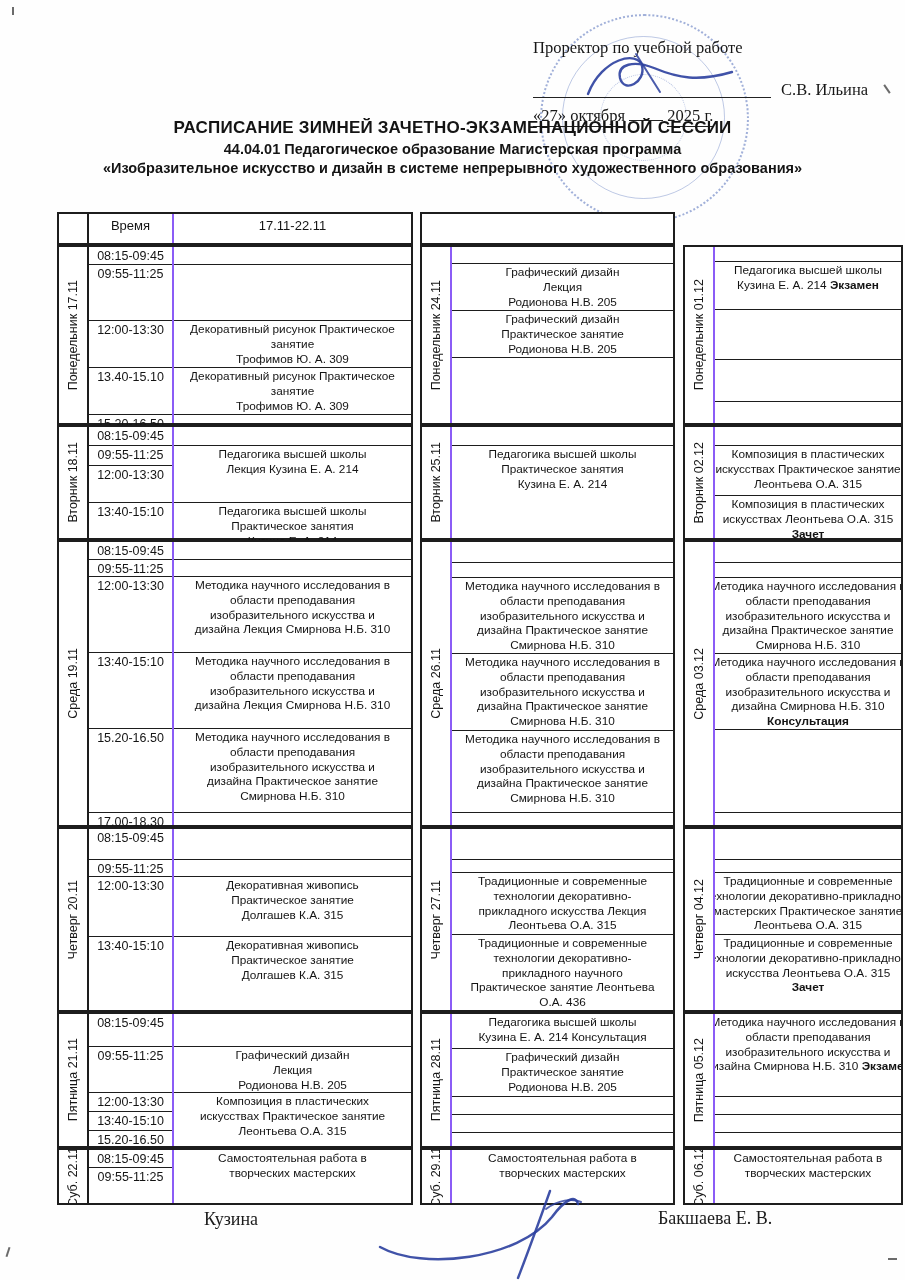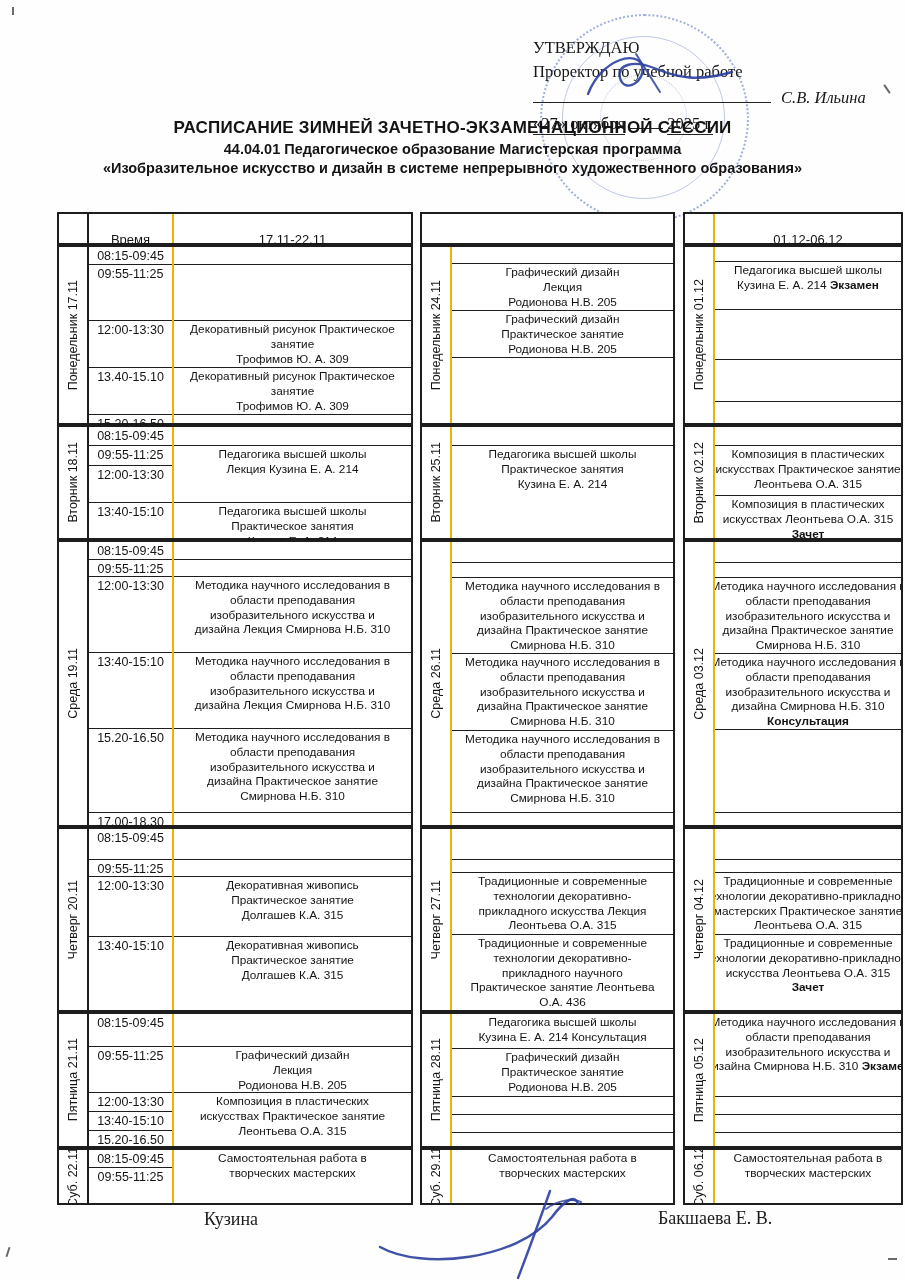--- a/index.html
+++ b/index.html
@@ -7,21 +7,21 @@
   .page{
     position:relative;width:905px;height:1280px;background:#fefefe;
     font-family:"Liberation Sans",sans-serif;color:#141414;overflow:hidden;
     margin:0 auto;
   }
   
   .approval{
     position:absolute;left:533px;top:36px;width:372px;
     font-family:"Liberation Serif",serif;font-size:16.5px;line-height:1.45;color:#171717;
   }
-  .approval .row3{display:flex;align-items:flex-start;margin-top:2px;font-style:italic;}
+  .approval .row3{display:flex;align-items:center;margin-top:18px;}
   .sig-line{display:inline-block;width:238px;border-bottom:1.4px solid #222;height:16px;position:relative;}
   .signer{margin-left:10px;white-space:nowrap;}
   .date-line{margin-top:2px;}
   .u{border-bottom:1.4px solid #222;padding-bottom:1px;}
   
   .stamp{position:absolute;border-radius:50%;pointer-events:none;}
   .stamp.outer{left:540px;top:14px;width:205px;height:205px;border:2px dotted rgba(84,112,187,.55);}
   .stamp.mid{left:562px;top:36px;width:161px;height:161px;border:1.5px solid rgba(84,112,187,.38);}
   .stamp.inner{left:600px;top:74px;width:85px;height:85px;border:1.3px dotted rgba(84,112,187,.4);}
   .sig-top{position:absolute;left:580px;top:48px;}
@@ -36,30 +36,30 @@
   .band{display:flex;align-items:stretch;}
   .blk{display:flex;border:2px solid #1d1d1d;background:#fff;box-sizing:border-box;}
   .bw1{width:356px;}
   .bw2{width:255px;}
   .bw3{width:220px;}
   .gap7{width:7px;flex:none;}
   .gap8{width:8px;flex:none;}
   .dayco{width:28px;flex:none;display:flex;align-items:center;justify-content:center;overflow:hidden;}
   .vtext{writing-mode:vertical-rl;transform:rotate(180deg);font-size:12.5px;white-space:nowrap;color:#161616;}
   .tcol{width:85px;flex:none;border-left:2px solid #1d1d1d;display:flex;flex-direction:column;box-sizing:border-box;}
-  .ccol{flex:1;border-left:2px solid #eab308;display:flex;flex-direction:column;box-sizing:border-box;min-width:0;}
+  .ccol{flex:1;border-left:2px solid #8b5cf6;display:flex;flex-direction:column;box-sizing:border-box;min-width:0;}
   .cr{box-sizing:border-box;display:flex;flex-direction:column;align-items:center;justify-content:flex-start;
       padding-top:1px;overflow:hidden;flex:none;}
   .bt{border-top:1.5px solid #1d1d1d;}
   .ln{font-size:11.8px;line-height:14.8px;text-align:center;white-space:nowrap;}
   .tl{font-size:12.5px;line-height:15px;text-align:center;padding-top:1px;}
   .bold{font-weight:bold;}
   
   .hband .blk{height:33px;}
-  .hcell{display:flex;align-items:flex-start;justify-content:center;padding-top:18px;box-sizing:border-box;
+  .hcell{display:flex;align-items:flex-start;justify-content:center;padding-top:4px;box-sizing:border-box;
          font-size:13px;}
   
   .footer-label{position:absolute;font-family:"Liberation Serif",serif;font-size:18px;color:#1b1b1b;}
   .dean{left:204px;top:1209px;}
   .dean-name{left:658px;top:1208px;}
   .sig-bottom{position:absolute;left:368px;top:1185px;}
   
   .mark{position:absolute;background:#3a3a3a;opacity:.75;}
   .m1{left:12px;top:7px;width:2px;height:8px;}
   .m2{left:7px;top:1247px;width:2px;height:10px;transform:rotate(18deg);}
@@ -69,21 +69,20 @@
 </head>
 <body>
 
 <div class="page">
 
   <div class="stamp outer"></div>
   <div class="stamp mid"></div>
   <div class="stamp inner"></div>
 
   <div class="approval">
-    <div>УТВЕРЖДАЮ</div>
     <div>Проректор по учебной работе</div>
     <div class="row3">
       <span class="sig-line"></span>
       <span class="signer">С.В. Ильина</span>
     </div>
     <div class="date-line">
       <span class="u">«27» октября</span>
       <span class="u" style="display:inline-block;width:34px;"></span>
       <span class="u">2025 г.</span>
     </div>
@@ -109,26 +108,20 @@
           </div>
         <div class="ccol">
             <div class="hcell" style="flex:1">17.11-22.11</div>
           </div>
       </div>
       <div class="gap7"></div>
       <div class="blk bw2">
         <div class="dayco"></div>
       </div>
       <div class="gap8"></div>
-      <div class="blk bw3">
-        <div class="dayco"></div>
-        <div class="ccol">
-            <div class="hcell" style="flex:1">01.12-06.12</div>
-          </div>
-      </div>
     </div>
     <div id="bands">
         <div class="band" style="height: 180px;">
           <div class="blk bw1">
             <div class="dayco">
               <span class="vtext">Понедельник 17.11</span>
             </div>
             <div class="tcol">
               <div class="cr" style="height: 17px;">
                 <div class="tl">08:15-09:45</div>

